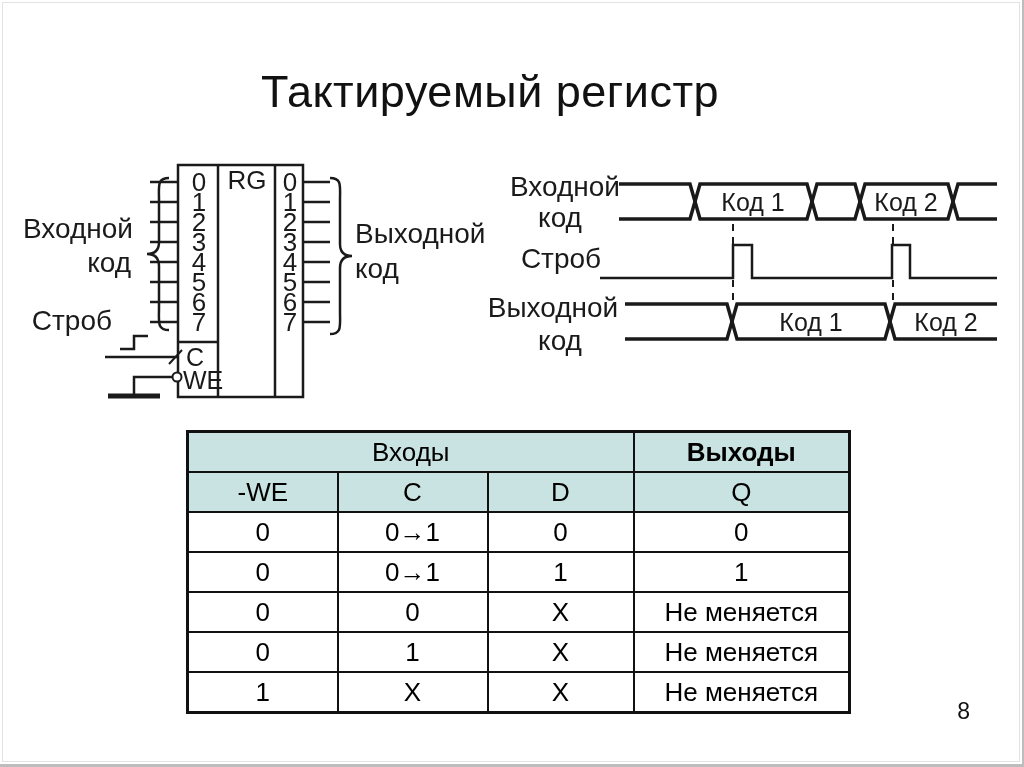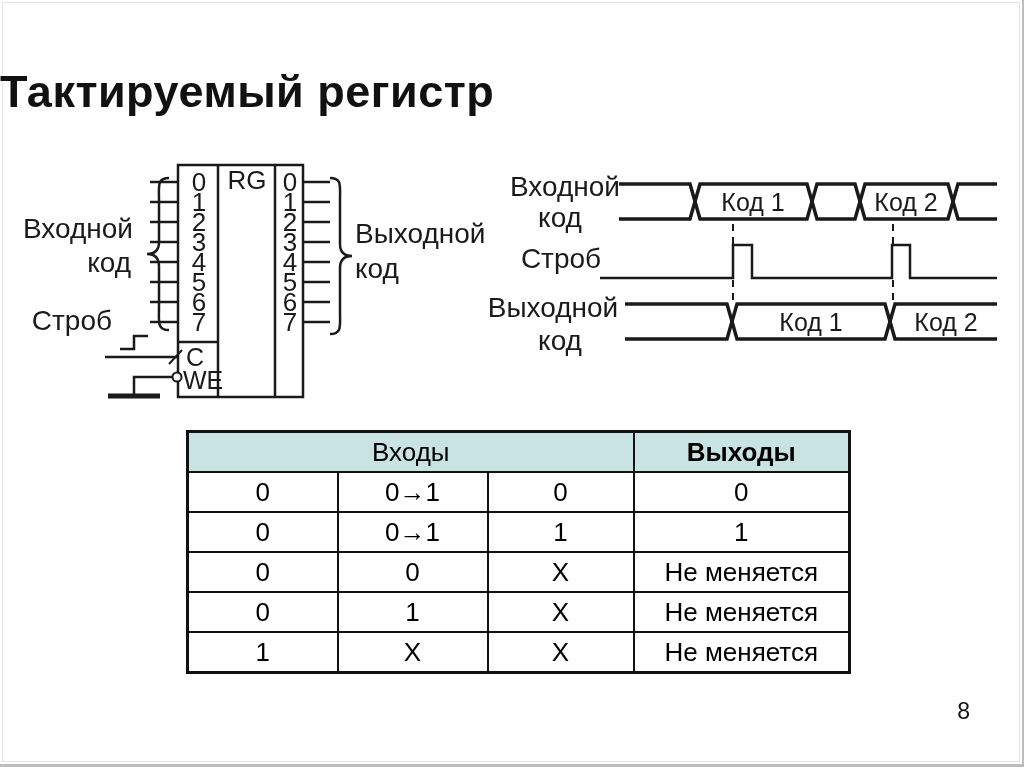--- a/index.html
+++ b/index.html
@@ -9,21 +9,21 @@
     overflow:hidden;
   }
   .frame-inner {
     position:absolute; left:2px; top:2px; right:4px; bottom:5px;
     border:1px solid #e3e3e3; pointer-events:none;
   }
   .edge-right { position:absolute; right:0; top:0; width:2px; height:100%; background:#bdbdbd; }
   .edge-bottom { position:absolute; left:0; bottom:0; width:100%; height:3px; background:#bdbdbd; }
   .title {
     position:absolute; top:66px; left:0; right:44px;
-    font-size:45px; font-weight:700; color:#111;
+    text-align:center; font-size:45px; font-weight:400; color:#111;
     letter-spacing:0.5px; white-space:nowrap;
   }
   svg.artwork { position:absolute; left:0; top:0; }
   svg text { font-family:"Liberation Sans","DejaVu Sans",sans-serif; fill:#1a1a1a; stroke:none; }
 
   table.truth {
     position:absolute; left:186px; top:430px;
     border-collapse:collapse; border:3px solid #111;
     font-size:26px; color:#000; table-layout:fixed;padding-left:32px;
   }
@@ -160,20 +160,26 @@
         <col style="width:150px">
         <col style="width:150px">
         <col style="width:146px">
         <col style="width:216px">
       </colgroup>
     <tbody>
         <tr class="hdr">
       <td colspan="3" style="background: rgb(200, 227, 225);">Входы</td>
       <td style="background: rgb(200, 227, 225); font-weight: bold;">Выходы</td>
     </tr>
+    <tr class="hdr">
+      <td style="background: rgb(200, 227, 225);">-WE</td>
+      <td style="background: rgb(200, 227, 225);">C</td>
+      <td style="background: rgb(200, 227, 225);">D</td>
+      <td style="background: rgb(200, 227, 225);">Q</td>
+    </tr>
     <tr>
       <td>0</td>
       <td>0→1</td>
       <td>0</td>
       <td>0</td>
     </tr>
     <tr>
       <td>0</td>
       <td>0→1</td>
       <td>1</td>

